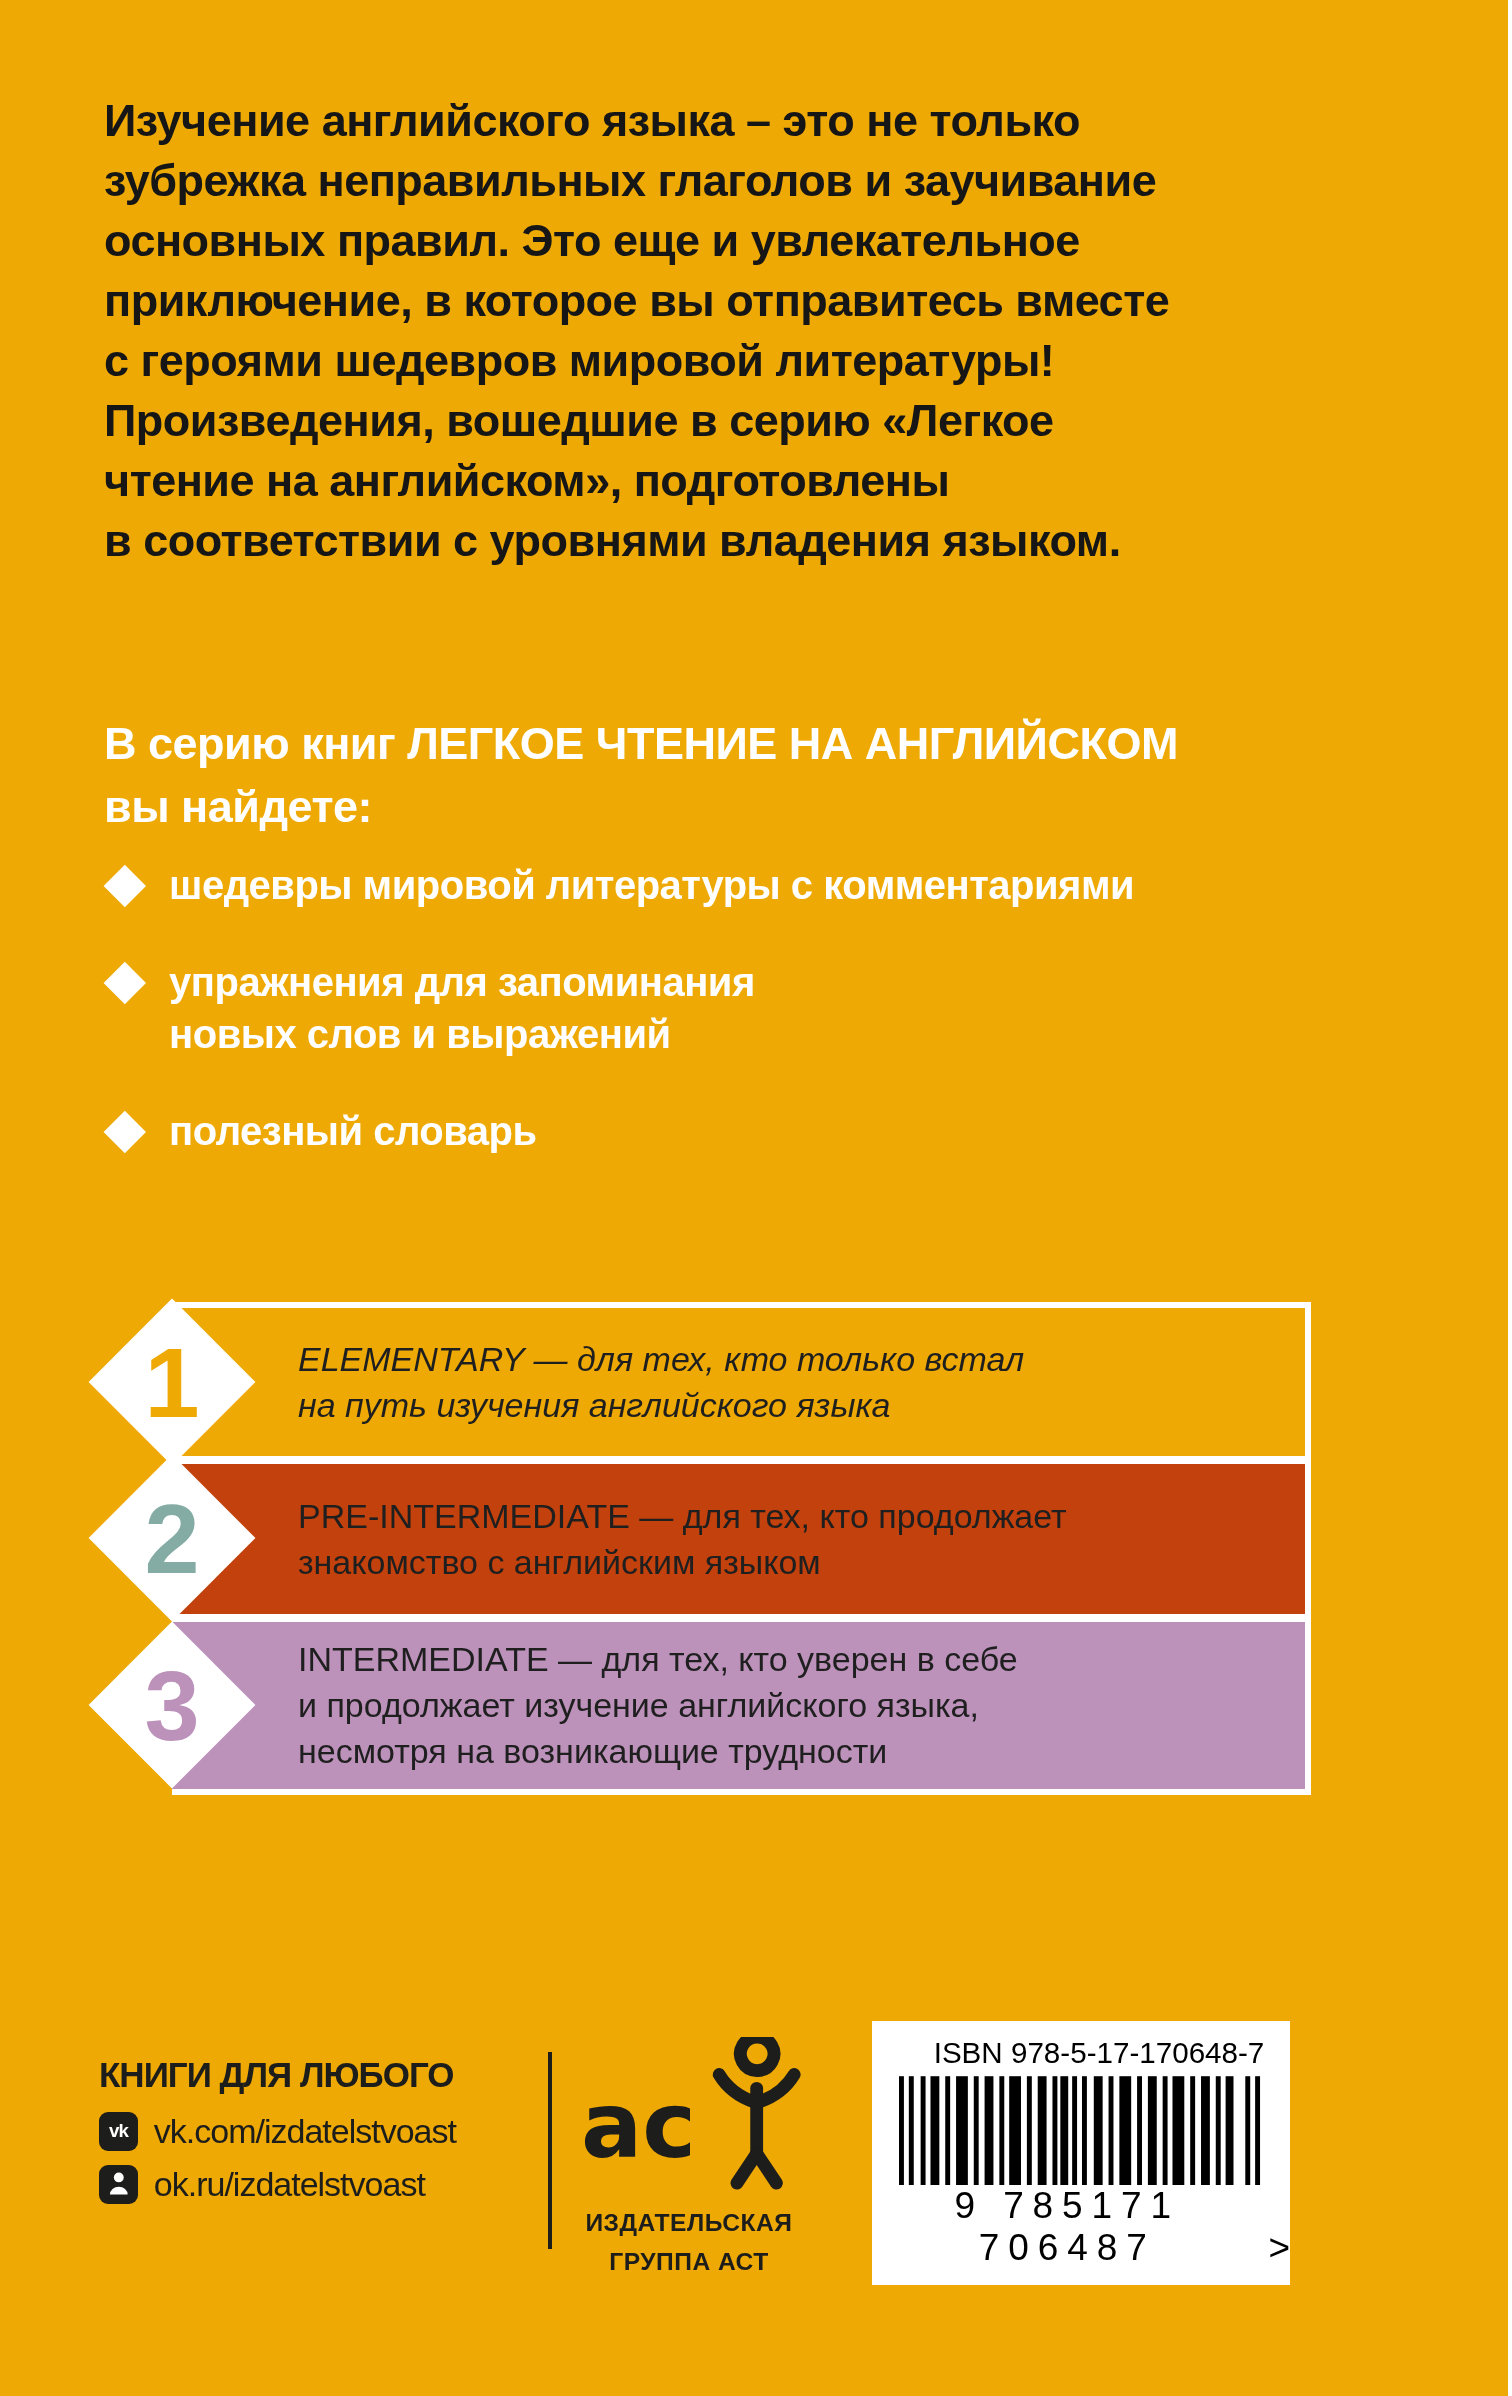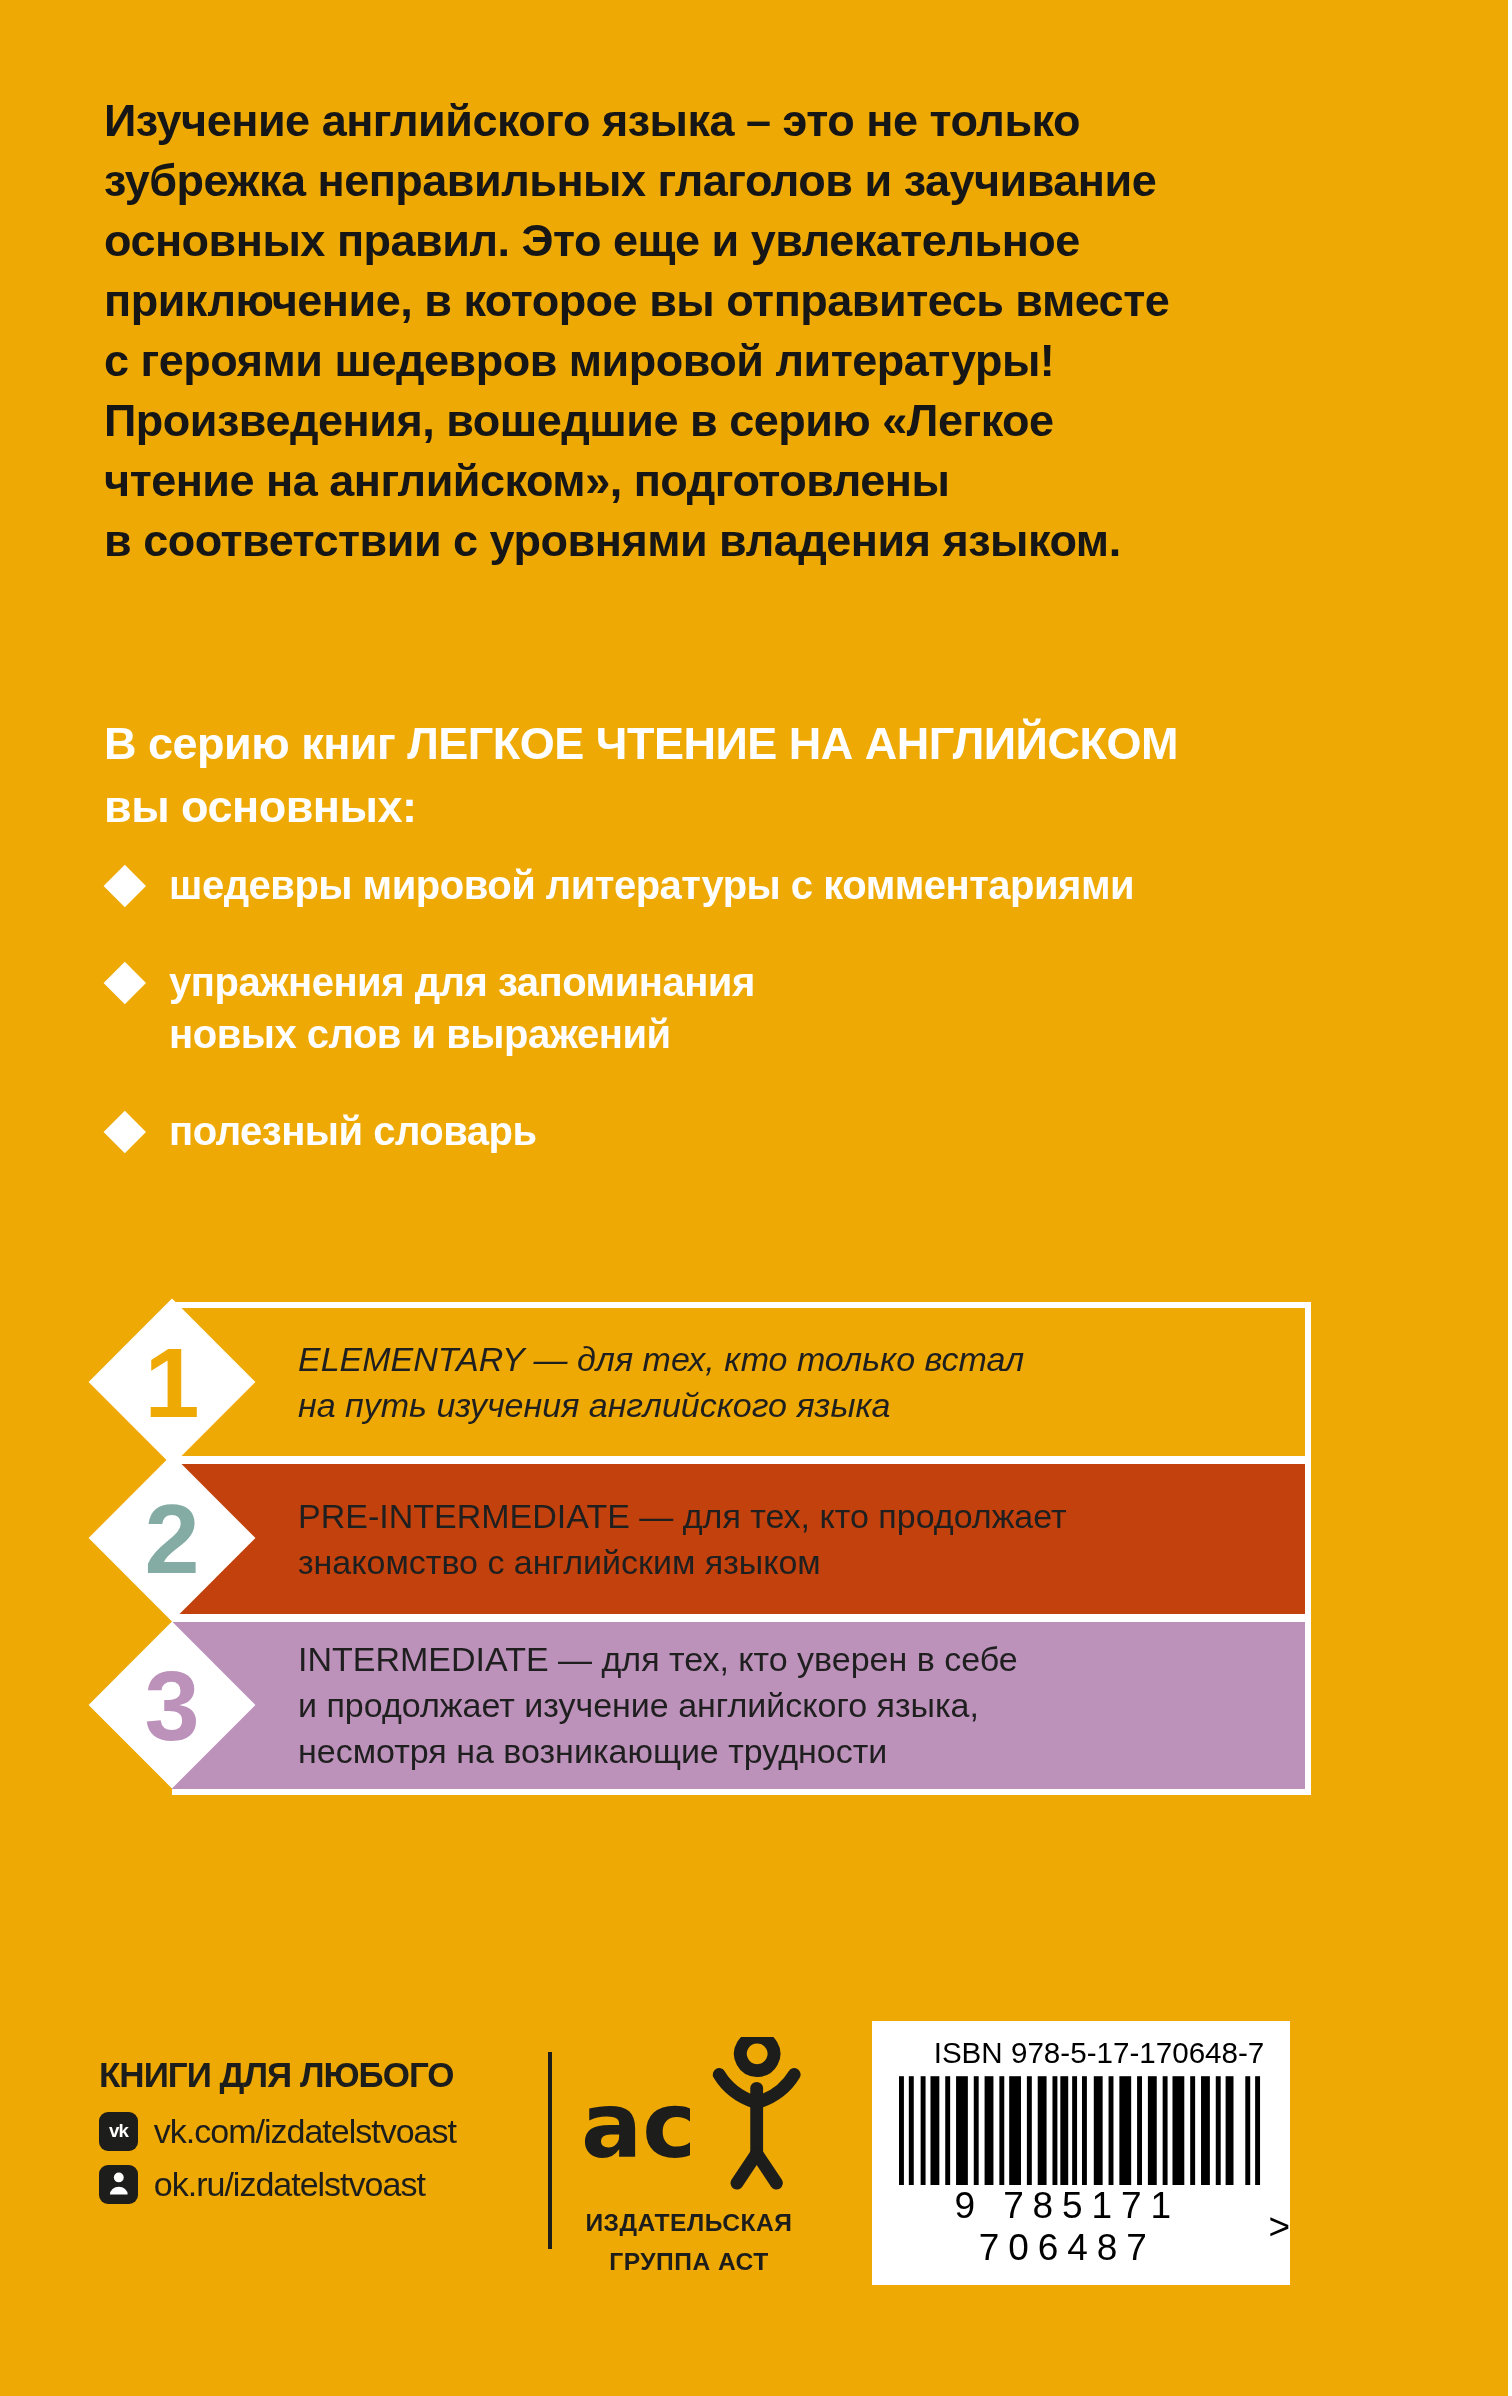--- a/index.html
+++ b/index.html
@@ -86,21 +86,21 @@
   
   .barcode{
     position:absolute;left:872px;top:2021px;width:418px;height:264px;
     background:#FFFFFF;text-align:center;color:#000;
   }
   .barcode .isbn{
     margin-top:14.8px;font-size:29.6px;letter-spacing:0;white-space:nowrap;padding-left:36px;
   }
   .barcode .bars{margin-top:5.9px;}
   .barcode .code{
-    margin-top:-43px;display:flex;justify-content:center;align-items:center;
+    margin-top:-43px;display:flex;justify-content:center;align-items:flex-end;
     font-size:37px;background:transparent;
   }
   .barcode .code .digits{letter-spacing:8.9px;background:#FFFFFF;padding:0 3.9px;}
   .barcode .code .arrow{margin-left:5.9px;}
 </style>
 </head>
 <body>
 
 <div class="page" style="background: rgb(238, 169, 4);">
 
@@ -110,21 +110,21 @@
     <div class="line">основных правил. Это еще и увлекательное</div>
     <div class="line">приключение, в которое вы отправитесь вместе</div>
     <div class="line">с героями шедевров мировой литературы!</div>
     <div class="line">Произведения, вошедшие в серию «Легкое</div>
     <div class="line">чтение на английском», подготовлены</div>
     <div class="line">в соответствии с уровнями владения языком.</div>
   </div>
 
   <div class="series-heading">
     <div class="line">В серию книг ЛЕГКОЕ ЧТЕНИЕ НА АНГЛИЙСКОМ</div>
-    <div class="line">вы основных:</div>
+    <div class="line">вы найдете:</div>
   </div>
 
   <div class="bullets">
     <div class="bullet">
       <div class="bullet-diamond"></div>
       <div class="bullet-text">
         <div class="line">шедевры мировой литературы с комментариями</div>
       </div>
     </div>
     <div class="bullet">

